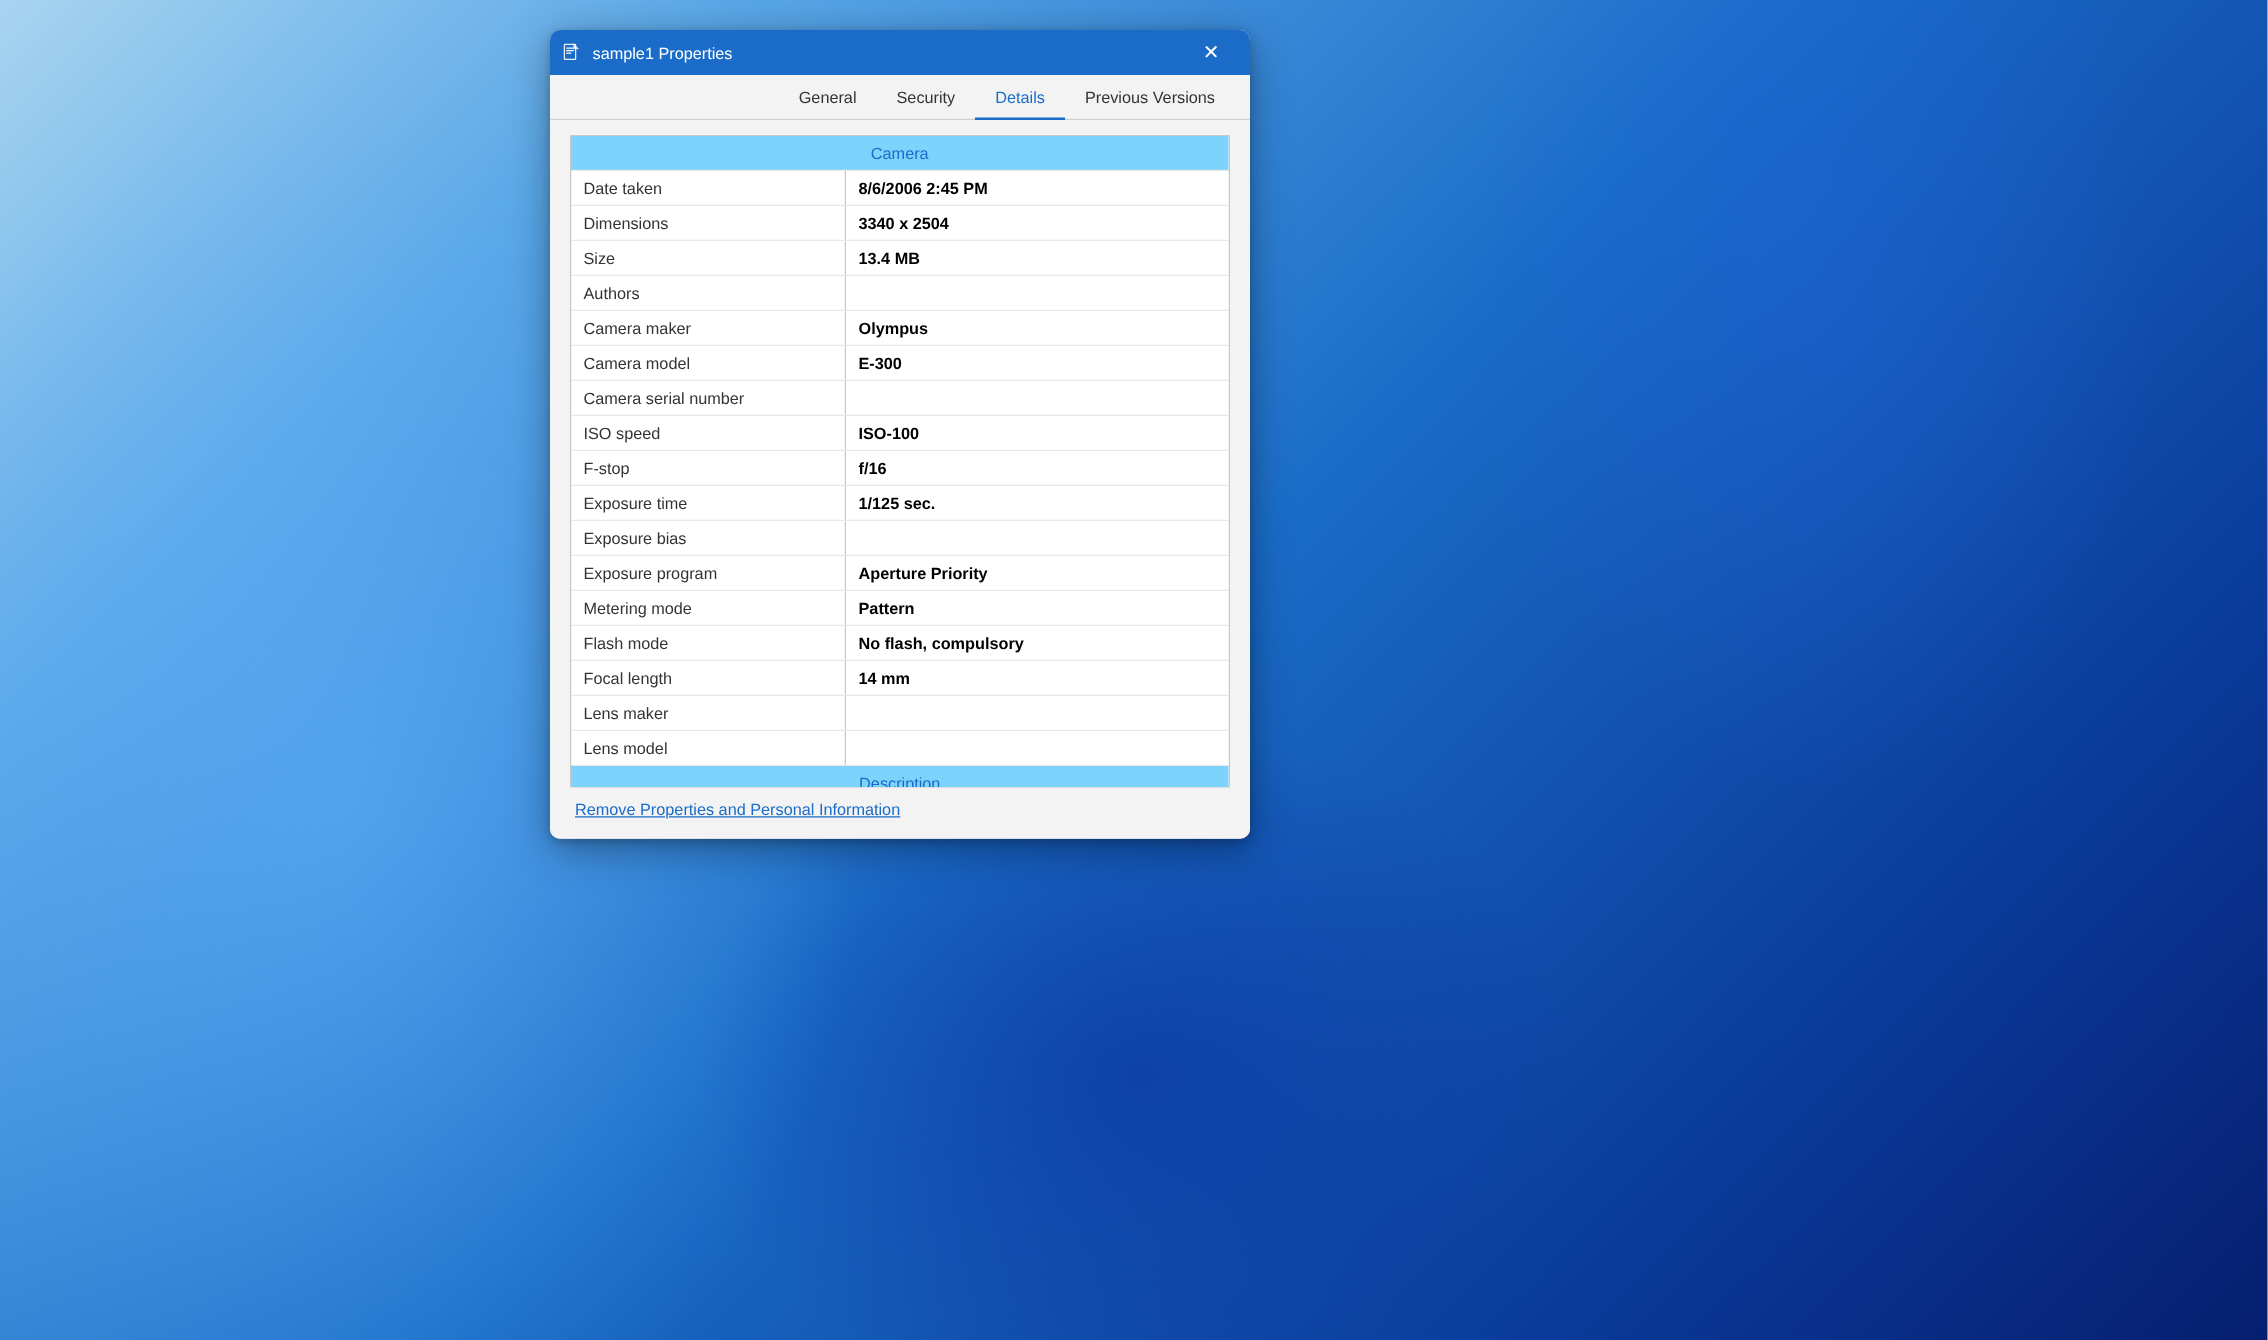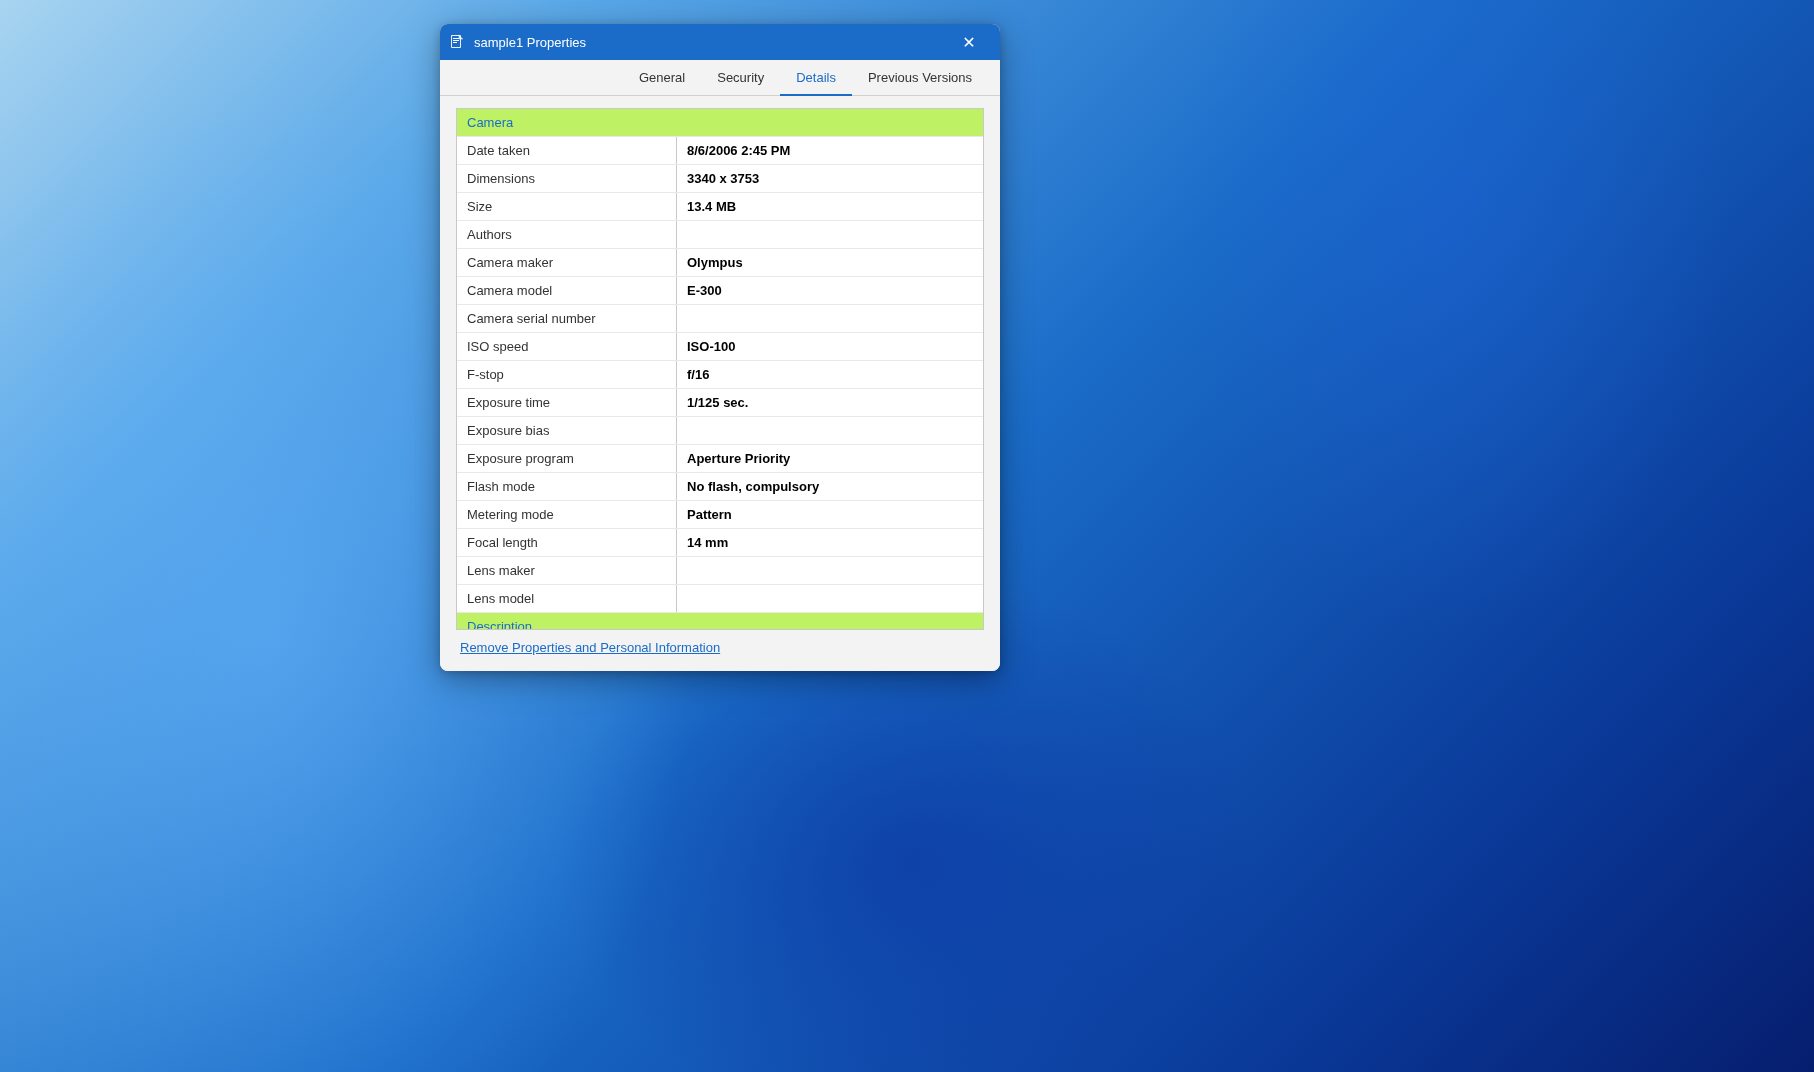--- a/index.html
+++ b/index.html
@@ -170,22 +170,23 @@
       color: #333;
     }
 
     .table-row .col-value {
       color: #000000;
     }
 
     .section-header {
       display: flex;
       padding: 6px 10px;
-      background: #bef264;
+      background: #7dd3fc;
       border-bottom: 1px solid #e8e8e8;
+      justify-content: center;
     }
 
     .section-label {
       color: #1a6cc8;
       font-size: 13px;
       font-weight: 400;
     }
 
     
     .remove-link {
@@ -268,21 +269,21 @@
         <div class="section-header">
           <span class="section-label">Camera</span>
         </div>
 
         <div class="table-row">
           <div class="col-property">Date taken</div>
           <div class="col-value">8/6/2006 2:45 PM</div>
         </div>
         <div class="table-row">
           <div class="col-property">Dimensions</div>
-          <div class="col-value">3340 x 3753</div>
+          <div class="col-value">3340 x 2504</div>
         </div>
         <div class="table-row">
           <div class="col-property">Size</div>
           <div class="col-value">13.4 MB</div>
         </div>
         <div class="table-row">
           <div class="col-property">Authors</div>
           <div class="col-value"></div>
         </div>
         <div class="table-row">
@@ -310,28 +311,28 @@
           <div class="col-value">1/125 sec.</div>
         </div>
         <div class="table-row">
           <div class="col-property">Exposure bias</div>
         </div>
         <div class="table-row">
           <div class="col-property">Exposure program</div>
           <div class="col-value">Aperture Priority</div>
         </div>
         <div class="table-row">
+          <div class="col-property">Metering mode</div>
+          <div class="col-value">Pattern</div>
+        </div>
+        <div class="table-row">
           <div class="col-property">Flash mode</div>
           <div class="col-value">No flash, compulsory</div>
         </div>
         <div class="table-row">
-          <div class="col-property">Metering mode</div>
-          <div class="col-value">Pattern</div>
-        </div>
-        <div class="table-row">
           <div class="col-property">Focal length</div>
           <div class="col-value">14 mm</div>
         </div>
         <div class="table-row">
           <div class="col-property">Lens maker</div>
           <div class="col-value"></div>
         </div>
         <div class="table-row">
           <div class="col-property">Lens model</div>
           <div class="col-value"></div>

